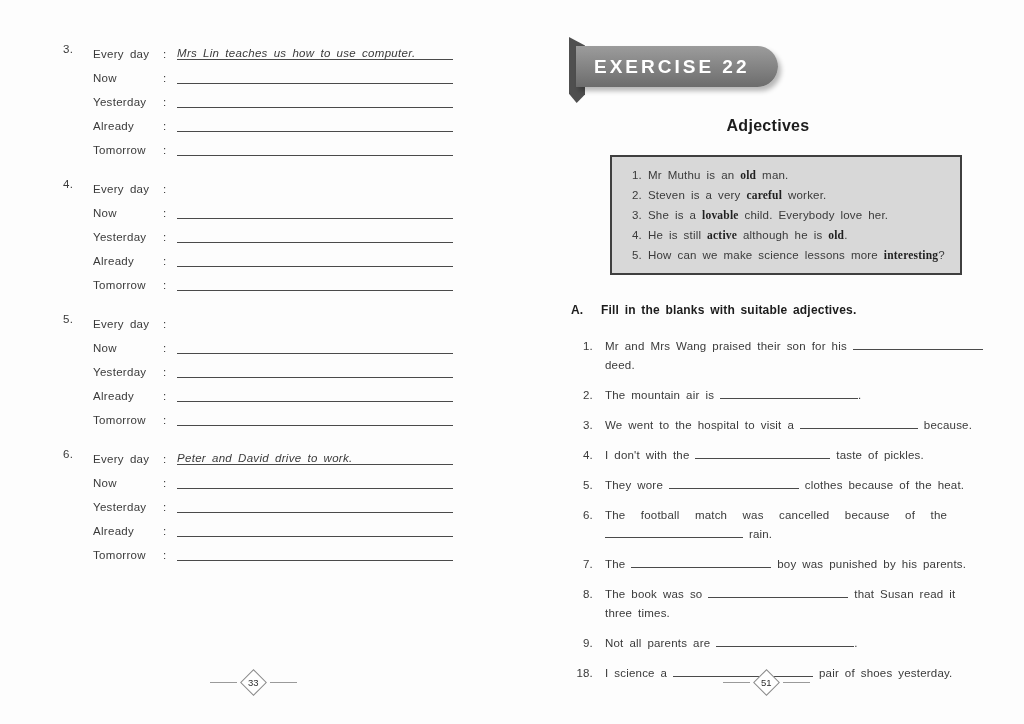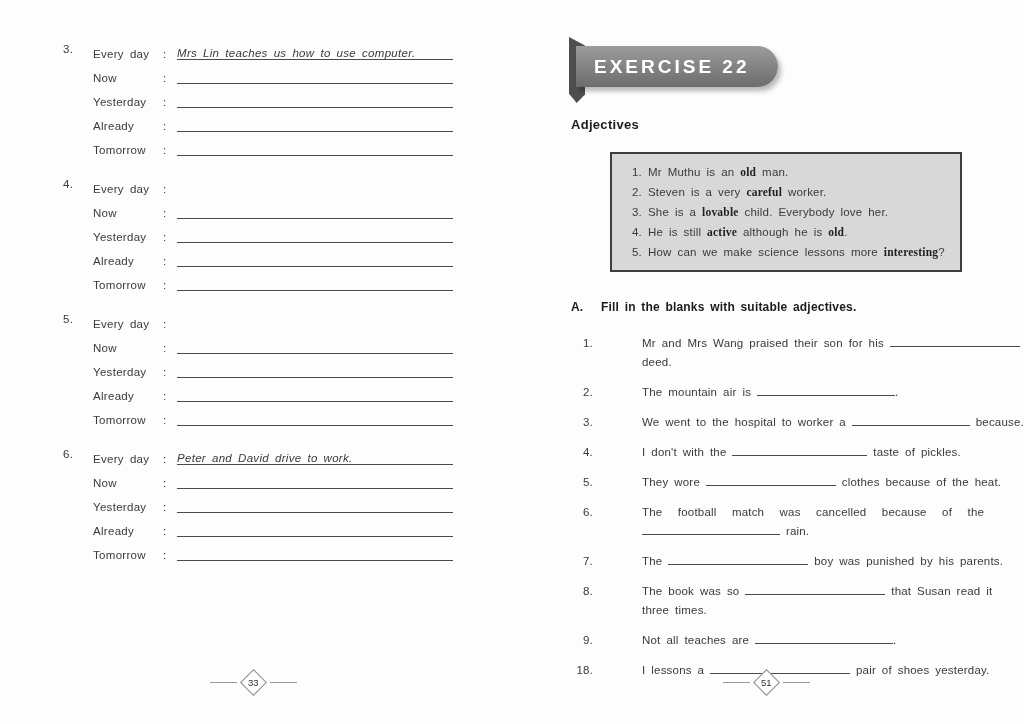--- a/index.html
+++ b/index.html
@@ -28,38 +28,38 @@
   .banner-fold {
     position:absolute; left:-2px; top:-9px; width:16px; height:66px; background:#4f4f4f;
     clip-path:polygon(0 0,100% 13%,100% 87%,48% 100%,0 86%);
   }
   .banner-label {
     position:absolute; left:5px; top:0; height:41px; display:flex; align-items:center;
     padding:0 28px 0 18px; background:linear-gradient(180deg,#9c9c9c 0%,#828282 55%,#6c6c6c 100%);
     border-radius:0 20.5px 20.5px 0; color:#ffffff; font-weight:700; font-size:19px;
     letter-spacing:3px; box-shadow:3px 4px 5px rgba(0,0,0,.28); white-space:nowrap;
   }
-  .topic { margin:21px 0 0 6px; font-size:13px; font-weight:700; color:#1c1c1c; letter-spacing:.3px; }
+  .topic { margin:21px 0 0 6px; font-size:16px; font-weight:700; color:#1c1c1c; letter-spacing:.3px;text-align:center; }
 
   
   .example-box {
     margin:20px 0 0 45px; width:352px; background:#d8d8d8; border:2px solid #3f3f3f;
     padding:8px 10px; font-size:11.5px; letter-spacing:.2px; word-spacing:2.5px;
   }
   .ex-row  { display:flex; line-height:20px; }
   .ex-num  { width:20px; text-align:right; margin-right:6px; flex:none; }
   .ex-body { flex:1; white-space:nowrap; }
 
   
   .section-head { margin:28px 0 0 6px; font-size:12px; font-weight:700; color:#1c1c1c; display:flex; word-spacing:2px; letter-spacing:.2px; }
   .sec-label { width:30px; flex:none; }
   .questions { margin:20px 0 0 6px; }
   .q-row  { display:flex; margin-bottom:11px; font-size:11.5px; letter-spacing:.2px; word-spacing:2.5px; }
   .q-num  { width:22px; text-align:right; margin-right:12px; line-height:19px; flex:none; }
-  .q-body { flex:1; line-height:19px; white-space:nowrap;margin-left:37px; }
+  .q-body { flex:1; line-height:19px; white-space:nowrap; }
   .blank  { display:inline-block; border-bottom:1px solid #4a4a4a; height:12px; vertical-align:baseline; }
   .bold   { font-weight:700; color:#1f1f1f;font-family:Liberation Serif, serif; }
   .spread { word-spacing:12px; }
 
   
   .page-footer { position:absolute; top:673px; display:flex; align-items:center; gap:7px; }
   #footer-left  { left:210px; }
   #footer-right { left:723px; }
   .rule { width:27px; height:1px; background:#9a9a9a; }
   .diamond {
@@ -232,21 +232,21 @@
         <div class="q-row">
           <span class="q-num">1.</span>
           <div class="q-body"><span>Mr and Mrs Wang praised their son for his </span><span class="blank" style="width: 130px;"></span><br><span>deed.</span></div>
         </div>
         <div class="q-row">
           <span class="q-num">2.</span>
           <div class="q-body"><span>The mountain air is </span><span class="blank" style="width: 138px;"></span><span>.</span></div>
         </div>
         <div class="q-row">
           <span class="q-num">3.</span>
-          <div class="q-body"><span>We went to the hospital to worker a </span><span class="blank" style="width: 118px;"></span><span> because.</span></div>
+          <div class="q-body"><span>We went to the hospital to visit a </span><span class="blank" style="width: 118px;"></span><span> because.</span></div>
         </div>
         <div class="q-row">
           <span class="q-num">4.</span>
           <div class="q-body"><span>I don't with the </span><span class="blank" style="width: 135px;"></span><span> taste of pickles.</span></div>
         </div>
         <div class="q-row">
           <span class="q-num">5.</span>
           <div class="q-body"><span>They wore </span><span class="blank" style="width: 130px;"></span><span> clothes because of the heat.</span></div>
         </div>
         <div class="q-row">
@@ -256,25 +256,25 @@
         <div class="q-row">
           <span class="q-num">7.</span>
           <div class="q-body"><span>The </span><span class="blank" style="width: 140px;"></span><span> boy was punished by his parents.</span></div>
         </div>
         <div class="q-row">
           <span class="q-num">8.</span>
           <div class="q-body"><span>The book was so </span><span class="blank" style="width: 140px;"></span><span> that Susan read it</span><br><span>three times.</span></div>
         </div>
         <div class="q-row">
           <span class="q-num">9.</span>
-          <div class="q-body"><span>Not all teaches are </span><span class="blank" style="width: 138px;"></span><span>.</span></div>
+          <div class="q-body"><span>Not all parents are </span><span class="blank" style="width: 138px;"></span><span>.</span></div>
         </div>
         <div class="q-row">
           <span class="q-num">18.</span>
-          <div class="q-body"><span>I lessons a </span><span class="blank" style="width: 140px;"></span><span> pair of shoes yesterday.</span></div>
+          <div class="q-body"><span>I science a </span><span class="blank" style="width: 140px;"></span><span> pair of shoes yesterday.</span></div>
         </div>
       </div>
   </section>
 
   <footer class="page-footer" id="footer-left">
     <span class="rule"></span>
     <span class="diamond">
       <span class="pn">33</span>
     </span>
     <span class="rule"></span>

